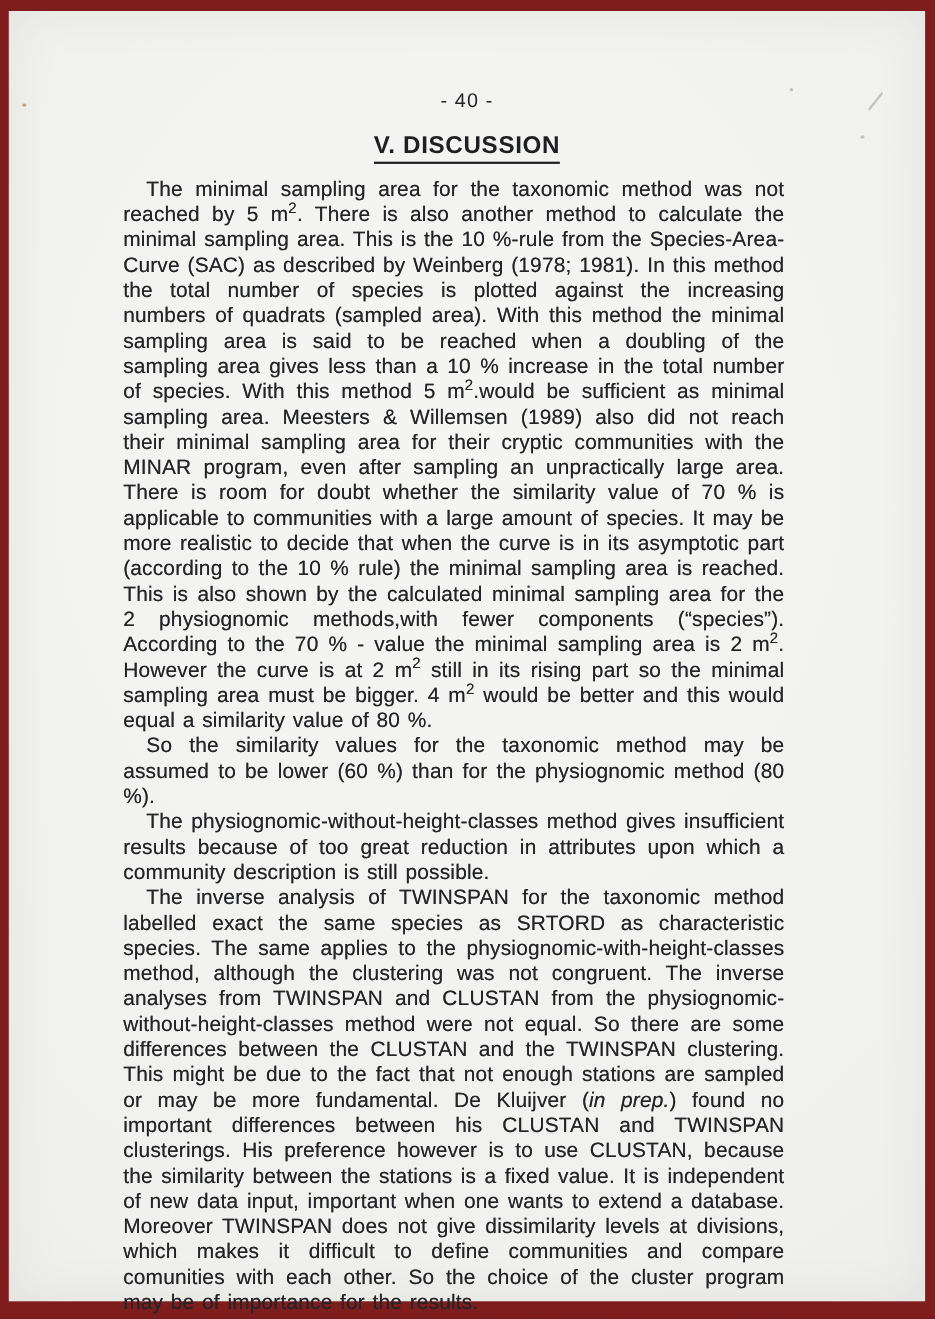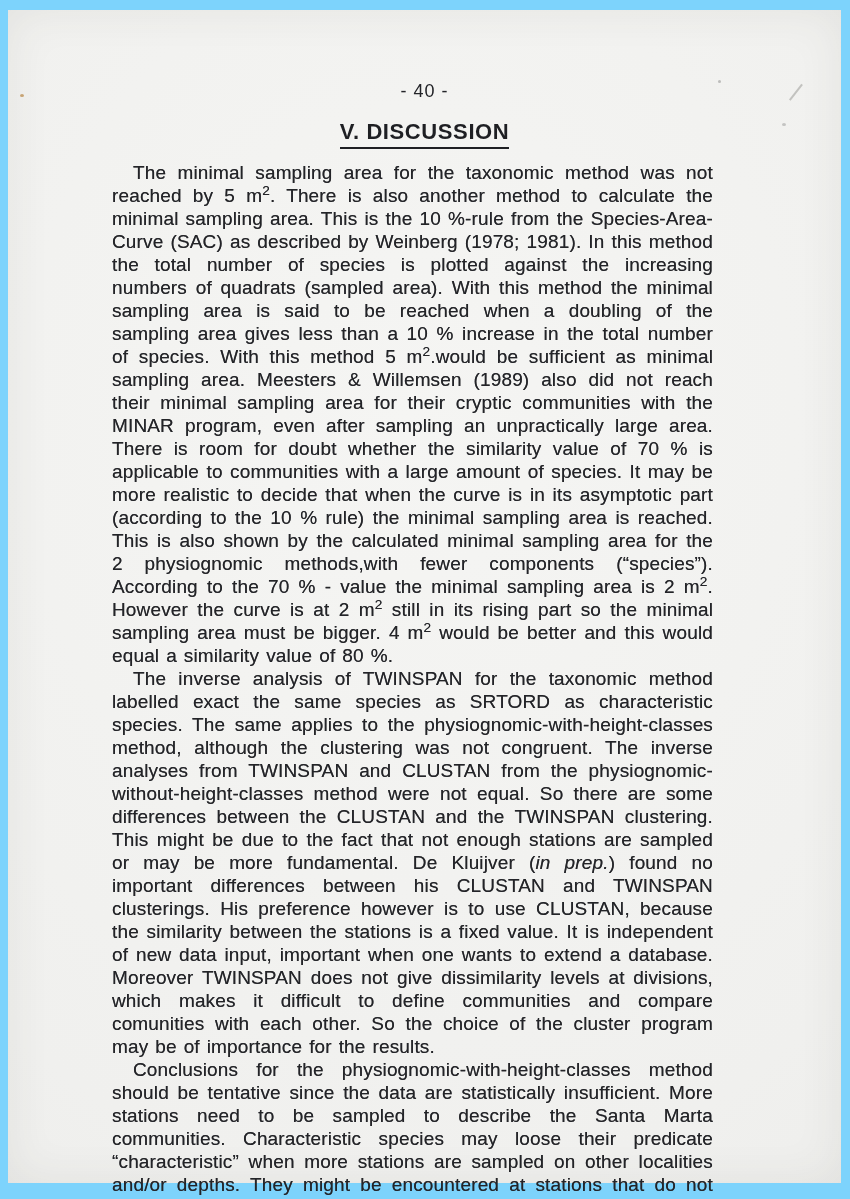--- a/index.html
+++ b/index.html
@@ -4,21 +4,21 @@
 <style>
   html, body {
     margin: 0;
     padding: 0;
     background: #000;
   }
   .stage {
     position: relative;
     width: 850px;
     height: 1199px;
-    background: #7dd3fc;
+    background: #7f1d1d;
     overflow: hidden;
     font-family: "Liberation Sans", sans-serif;
   }
   .paper {
     position: absolute;
     left: 8px;
     top: 10px;
     width: 833px;
     height: 1173px;
     background: radial-gradient(140% 120% at 48% 35%, #f5f5f3 0%, #f0f0ee 55%, #e9e9e7 100%);
@@ -104,18 +104,20 @@
     <div class="scratch"></div>
 
     <div class="pagenum">- 40 -</div>
 
     <div class="heading">
       <span class="heading-text">V. DISCUSSION</span>
     </div>
 
     <div class="bodytext">
       <p><span>The minimal sampling area for the taxonomic method was not reached by 5 m</span><sup>2</sup><span>. There is also another method to calculate the minimal sampling area. This is the 10 %-rule from the Species-Area-Curve (SAC) as described by Weinberg (1978; 1981). In this method the total number of species is plotted against the increasing numbers of quadrats (sampled area). With this method the minimal sampling area is said to be reached when a doubling of the sampling area gives less than a 10 % increase in the total number of species. With this method 5 m</span><sup>2</sup><span>.would be sufficient as minimal sampling area. Meesters &amp; Willemsen (1989) also did not reach their minimal sampling area for their cryptic communities with the MINAR program, even after sampling an unpractically large area. There is room for doubt whether the similarity value of 70 % is applicable to communities with a large amount of species. It may be more realistic to decide that when the curve is in its asymptotic part (according to the 10 % rule) the minimal sampling area is reached. This is also shown by the calculated minimal sampling area for the 2 physiognomic methods,with fewer components (“species”). According to the 70 % - value the minimal sampling area is 2 m</span><sup>2</sup><span>. However the curve is at 2 m</span><sup>2</sup><span> still in its rising part so the minimal sampling area must be bigger. 4 m</span><sup>2</sup><span> would be better and this would equal a similarity value of 80 %.</span></p>
+      <p><span>So the similarity values for the taxonomic method may be assumed to be lower (60 %) than for the physiognomic method (80 %).</span></p>
+      <p><span>The physiognomic-without-height-classes method gives insufficient results because of too great reduction in attributes upon which a community description is still possible.</span></p>
       <p><span>The inverse analysis of TWINSPAN for the taxonomic method labelled exact the same species as SRTORD as characteristic species. The same applies to the physiognomic-with-height-classes method, although the clustering was not congruent. The inverse analyses from TWINSPAN and CLUSTAN from the physiognomic-without-height-classes method were not equal. So there are some differences between the CLUSTAN and the TWINSPAN clustering. This might be due to the fact that not enough stations are sampled or may be more fundamental. De Kluijver (</span><em>in prep.</em><span>) found no important differences between his CLUSTAN and TWINSPAN clusterings. His preference however is to use CLUSTAN, because the similarity between the stations is a fixed value. It is independent of new data input, important when one wants to extend a database. Moreover TWINSPAN does not give dissimilarity levels at divisions, which makes it difficult to define communities and compare comunities with each other. So the choice of the cluster program may be of importance for the results.</span></p>
       <p><span>Conclusions for the physiognomic-with-height-classes method should be tentative since the data are statistically insufficient. More stations need to be sampled to describe the Santa Marta communities. Characteristic species may loose their predicate “characteristic” when more stations are sampled on other localities and/or depths. They might be encountered at stations that do not belong to their present community or might not be encountered at</span></p>
     </div>
 
   </div>
 </div>
 
 </body></html>

